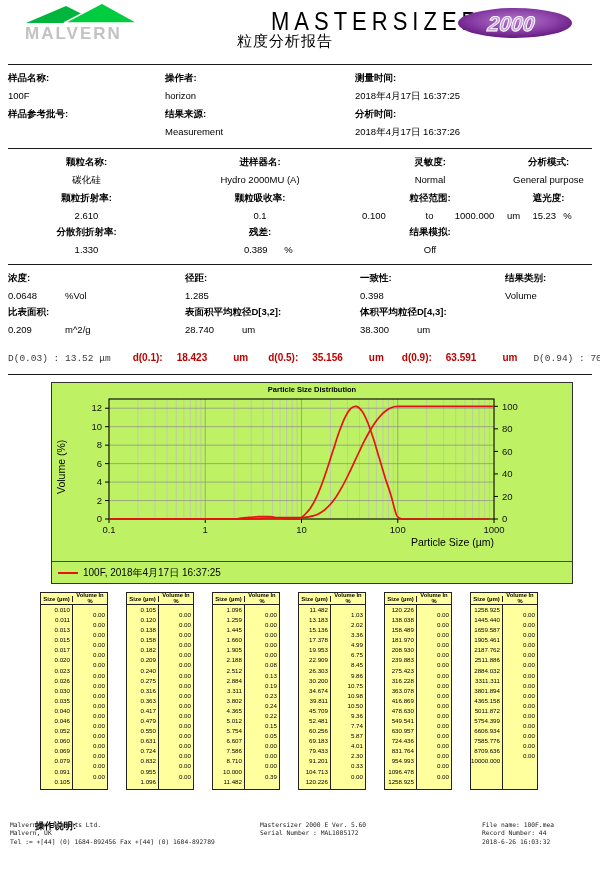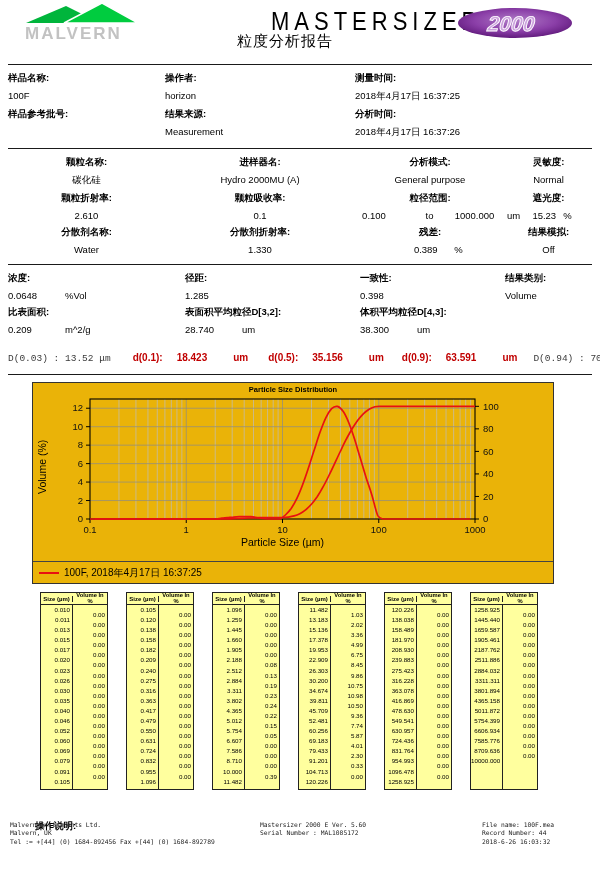--- a/index.html
+++ b/index.html
@@ -23,25 +23,25 @@
   .val{font-size:9.5px;white-space:nowrap;min-height:11px;}
   .v{display:inline-block;min-width:57px;}
   .v38{display:inline-block;min-width:38px;}
   .rto{display:inline-block;min-width:25px;padding-left:24px;}
   .rv2{display:inline-block;min-width:65px;}
   
   .dval{display:flex;align-items:baseline;padding:8px 8px 10px 8px;white-space:nowrap;}
   .dmono{font-family:"Liberation Mono",monospace;font-size:9.5px;color:#3a3a3a;}
   .dred{font-size:10px;font-weight:bold;color:#c00000;}
   
-  .chart{position:relative;margin:7px 0 0 32px;width:520px;height:200px;border:1px solid #333;background:#eab308;}
+  .chart{position:relative;margin:7px 0 0 51px;width:520px;height:200px;border:1px solid #333;background:#bef264;}
   .chart-title{position:absolute;top:2px;left:0;width:100%;text-align:center;font-size:7.5px;font-weight:bold;}
   .chart-ylabel{position:absolute;left:3px;top:26px;height:116px;width:15px;writing-mode:vertical-rl;
                 transform:rotate(180deg);font-size:10.5px;text-align:center;}
-  .chart-xlabel{position:absolute;top:153px;left:57px;width:385px;text-align:center;font-size:10.5px;}
+  .chart-xlabel{position:absolute;top:153px;left:57px;width:385px;text-align:right;font-size:10.5px;}
   .chart-legend{position:absolute;left:0;right:0;bottom:0;height:21px;border-top:1px solid #444;
                 display:flex;align-items:center;padding-left:6px;font-size:10px;}
   .leg-swatch{display:inline-block;width:20px;height:0;border-top:2px solid #e81111;margin-right:5px;}
   
   .dist-table{margin:8px 0 0 40px;display:flex;gap:18px;}
   .tg{width:66px;border:1px solid #222;background:#ffff9e;font-size:6.3px;line-height:1;}
   .tg-head{display:flex;border-bottom:1px solid #222;height:11px;align-items:center;font-weight:bold;}
   .tg-head .h1{width:31px;border-right:1px solid #222;text-align:center;font-size:6px;}
   .tg-head .h2{flex:1;text-align:center;font-size:5.8px;}
   .tg-body{display:flex;height:184px;}
@@ -116,46 +116,42 @@
   <div class="sec g4">
     <div class="cell">
       <div class="lbl">颗粒名称:</div>
       <div class="val">碳化硅</div>
     </div>
     <div class="cell">
       <div class="lbl">进样器名:</div>
       <div class="val">Hydro 2000MU (A)</div>
     </div>
     <div class="cell">
+      <div class="lbl">灵敏度:</div>
+      <div class="val">Normal</div>
+    </div>
+    <div class="cell">
       <div class="lbl">分析模式:</div>
       <div class="val">General purpose</div>
     </div>
     <div class="cell">
-      <div class="lbl">灵敏度:</div>
-      <div class="val">Normal</div>
-    </div>
-    <div class="cell">
       <div class="lbl">颗粒折射率:</div>
       <div class="val">2.610</div>
     </div>
     <div class="cell">
       <div class="lbl">颗粒吸收率:</div>
       <div class="val">0.1</div>
     </div>
     <div class="cell">
       <div class="lbl">粒径范围:</div>
       <div class="val"><span class="v38">0.100</span><span class="rto">to</span><span class="rv2">1000.000</span><span>um</span></div>
     </div>
     <div class="cell">
       <div class="lbl">遮光度:</div>
       <div class="val"><span class="v38">15.23</span><span>%</span></div>
-    </div>
-    <div class="cell">
-      <div class="lbl">分散剂名称:</div>
-      <div class="val">Water</div>
     </div>
     <div class="cell">
       <div class="lbl">分散剂折射率:</div>
       <div class="val">1.330</div>
     </div>
     <div class="cell">
       <div class="lbl">残差:</div>
       <div class="val"><span class="v">0.389</span><span>%</span></div>
     </div>
     <div class="cell">

